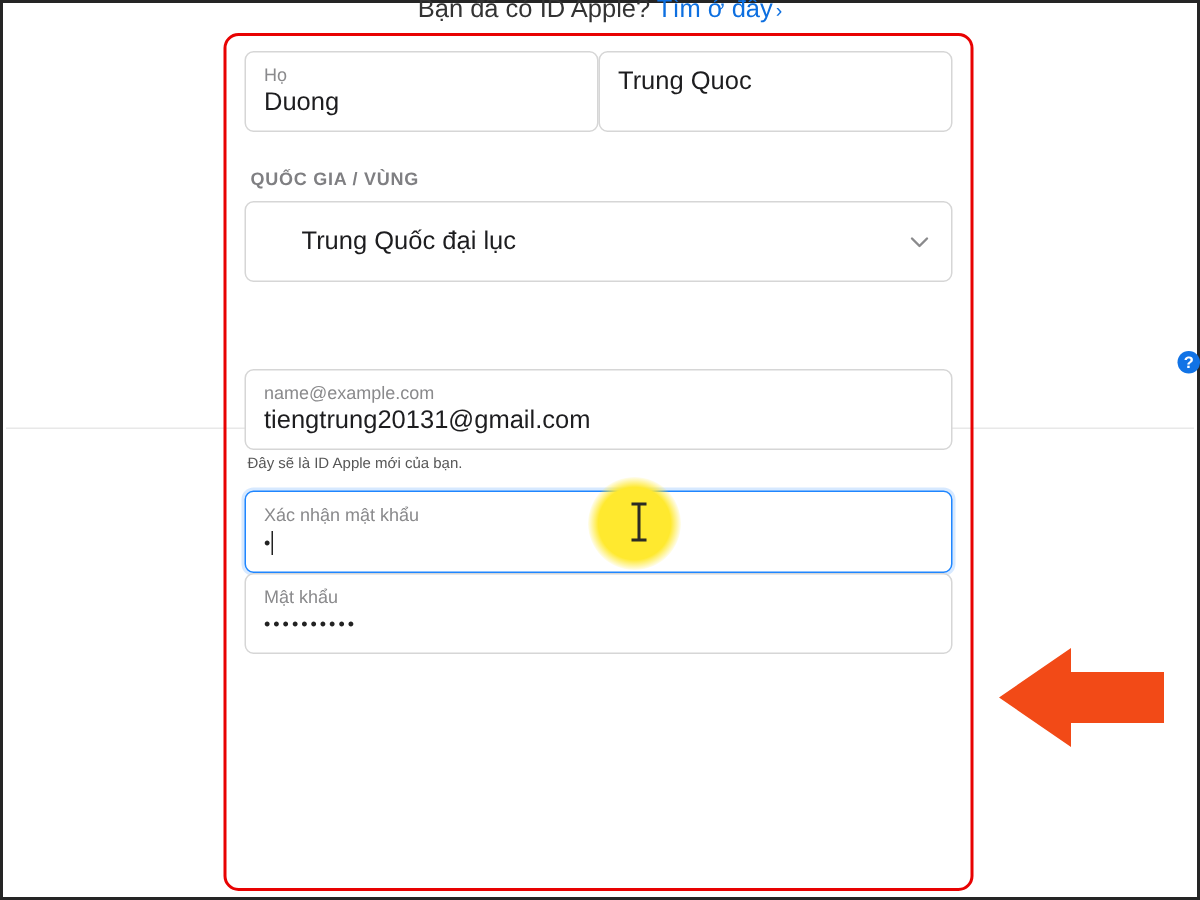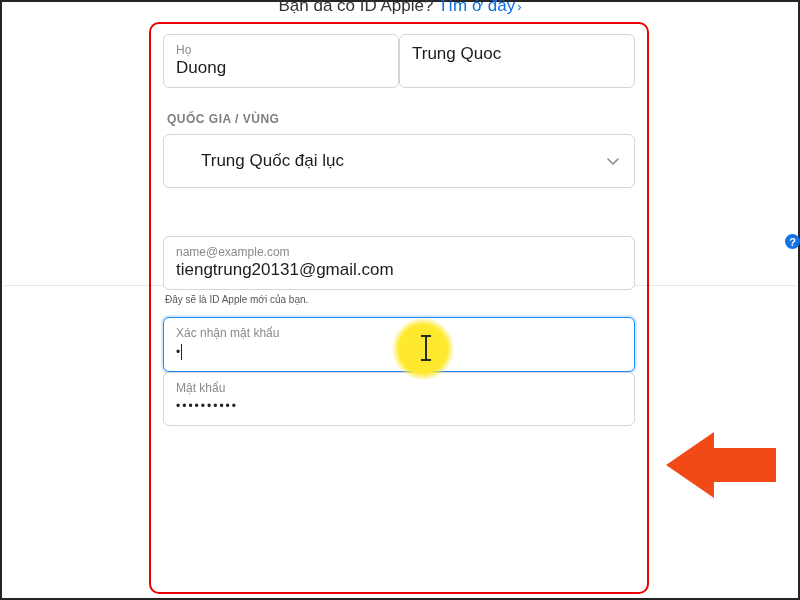--- a/index.html
+++ b/index.html
@@ -114,21 +114,21 @@
         <div class="flabel">Họ</div>
         <div class="fvalue">Duong</div>
       </div>
       <div class="field">
         <div class="fvalue">Trung Quoc</div>
       </div>
     </div>
 
     <div class="section-label">QUỐC GIA / VÙNG</div>
 
-    <div class="field select-field" style="margin-bottom:4px;padding-left:37px;">
+    <div class="field select-field" style="margin-bottom:14px;padding-left:37px;">
       <span class="sv">Trung Quốc đại lục</span>
       <span class="chev-down">
         <svg width="14" height="14" viewBox="0 0 14 14">
             <path d="M2 5 L7 10 L12 5" fill="none" stroke="#8a8a8c" stroke-width="1.6" stroke-linecap="round" stroke-linejoin="round"></path>
           </svg>
       </span>
     </div>
 
 
     <div style="height:44px"></div>

